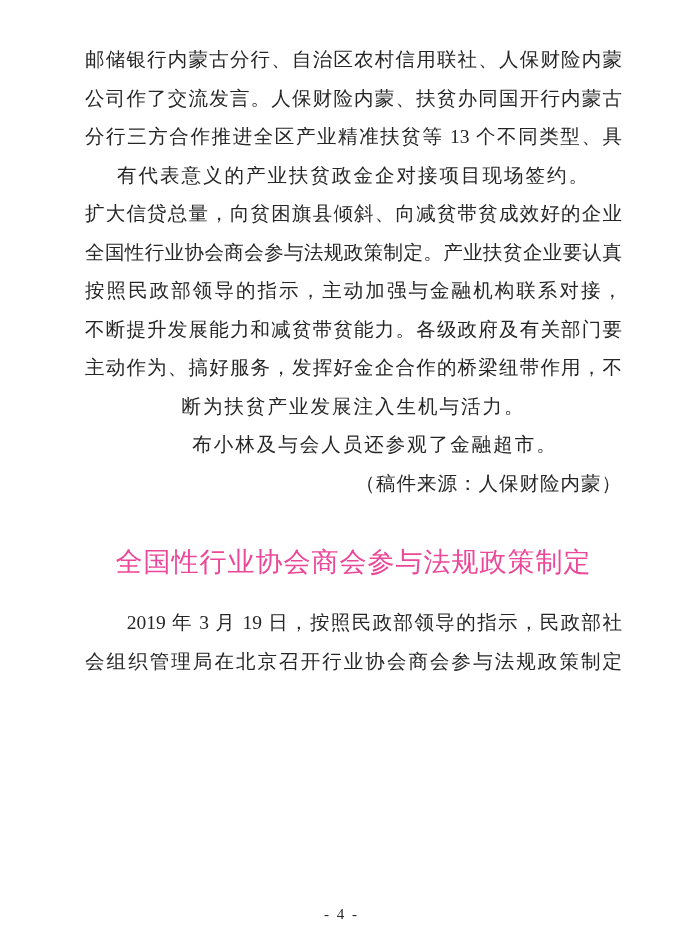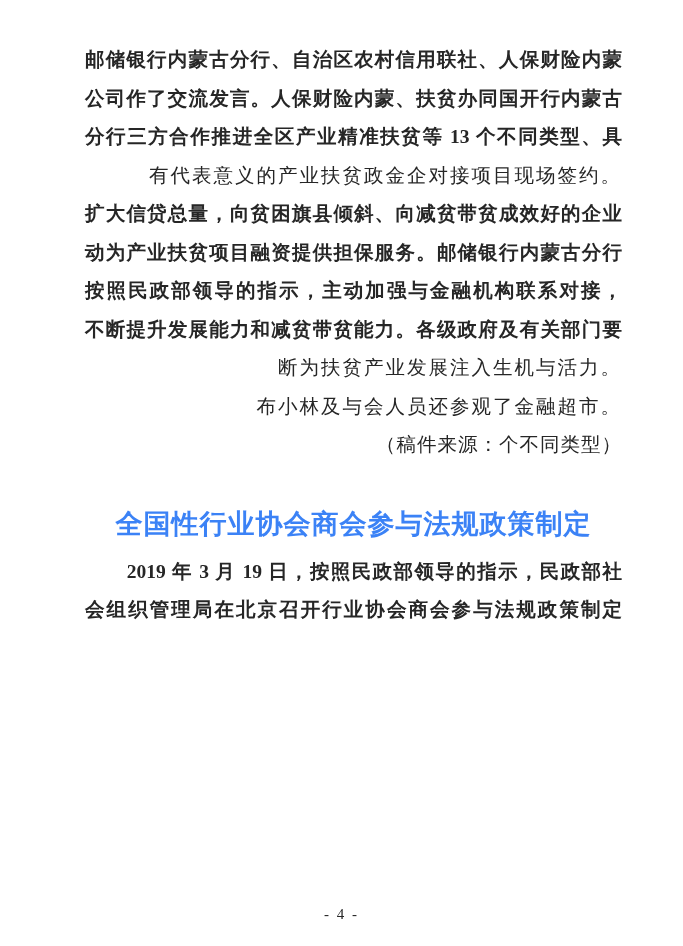--- a/index.html
+++ b/index.html
@@ -21,53 +21,52 @@
     left: 85px;
     top: 41px;
     width: 537px;
   }
   
   .tline {
     font-size: 19.5px;
     height: 38.5px;
     line-height: 38.5px;
     letter-spacing: 2px;
-    text-align: right;
+    text-align: center;
     white-space: nowrap;
     overflow: visible;
   }
   .tline.stretch {
     letter-spacing: 0;
     white-space: normal;
     text-align: justify;
     text-align-last: justify;
-    font-weight: bold;
   }
   .source-line {
     font-size: 19.5px;
     height: 38.5px;
     line-height: 38.5px;
     letter-spacing: 1px;
     text-align: right;
   }
   .article-title {
     margin-top: 31px;
-    font-weight: bold;
-    color: #3b82f6;
+    font-weight: normal;
+    color: #ec4899;
   }
   .title-line {
     font-size: 27px;
     height: 57px;
     line-height: 57px;
     text-align: center;
     letter-spacing: 1px;
     white-space: nowrap;
   }
   .para-after-title {
-    margin-top: 0;
+    margin-top: 13px;
   }
   .footer {
     position: absolute;
     left: 0;
     top: 906px;
     width: 100%;
     text-align: center;
     font-size: 15px;
     letter-spacing: 2px;
     color: #262626;
@@ -81,31 +80,32 @@
 
     <div class="para">
         <div class="tline stretch">邮储银行内蒙古分行、自治区农村信用联社、人保财险内蒙</div>
         <div class="tline stretch">公司作了交流发言。人保财险内蒙、扶贫办同国开行内蒙古</div>
         <div class="tline stretch">分行三方合作推进全区产业精准扶贫等 13 个不同类型、具</div>
         <div class="tline">有代表意义的产业扶贫政金企对接项目现场签约。</div>
       </div>
 
     <div class="para">
         <div class="tline stretch">扩大信贷总量，向贫困旗县倾斜、向减贫带贫成效好的企业</div>
-        <div class="tline stretch">动为产业扶贫项目融资提供担保服务。邮储银行内蒙古分行</div>
+        <div class="tline stretch">全国性行业协会商会参与法规政策制定。产业扶贫企业要认真</div>
         <div class="tline stretch">按照民政部领导的指示，主动加强与金融机构联系对接，</div>
         <div class="tline stretch">不断提升发展能力和减贫带贫能力。各级政府及有关部门要</div>
+        <div class="tline stretch">主动作为、搞好服务，发挥好金企合作的桥梁纽带作用，不</div>
         <div class="tline">断为扶贫产业发展注入生机与活力。</div>
       </div>
 
     <div class="para">
         <div class="tline">　　布小林及与会人员还参观了金融超市。</div>
       </div>
 
-    <div class="source-line">（稿件来源：个不同类型）</div>
+    <div class="source-line">（稿件来源：人保财险内蒙）</div>
 
     <div class="article-title">
       <div class="title-line">全国性行业协会商会参与法规政策制定</div>
     </div>
 
     <div class="para para-after-title">
         <div class="tline stretch">　　2019 年 3 月 19 日，按照民政部领导的指示，民政部社</div>
         <div class="tline stretch">会组织管理局在北京召开行业协会商会参与法规政策制定</div>
       </div>
 

